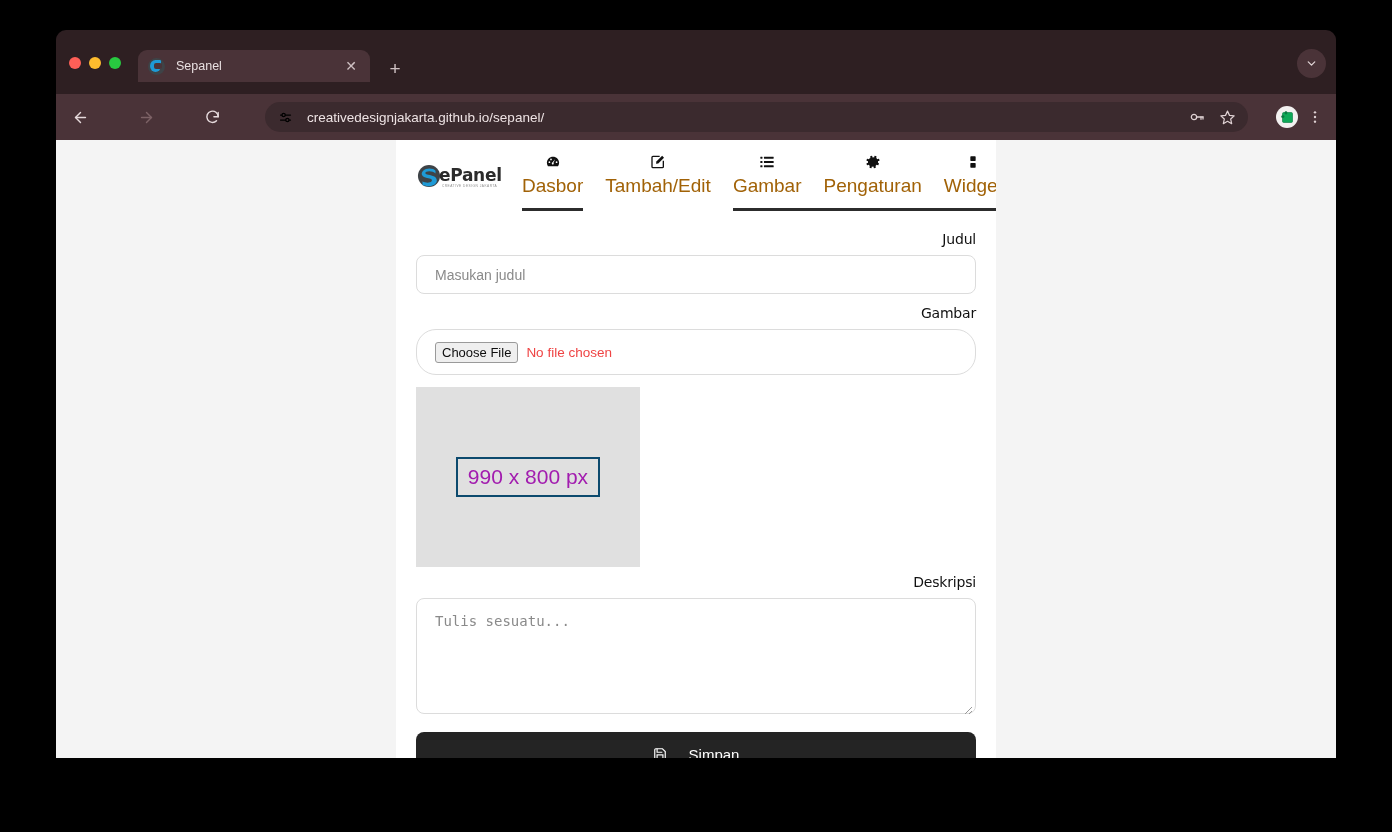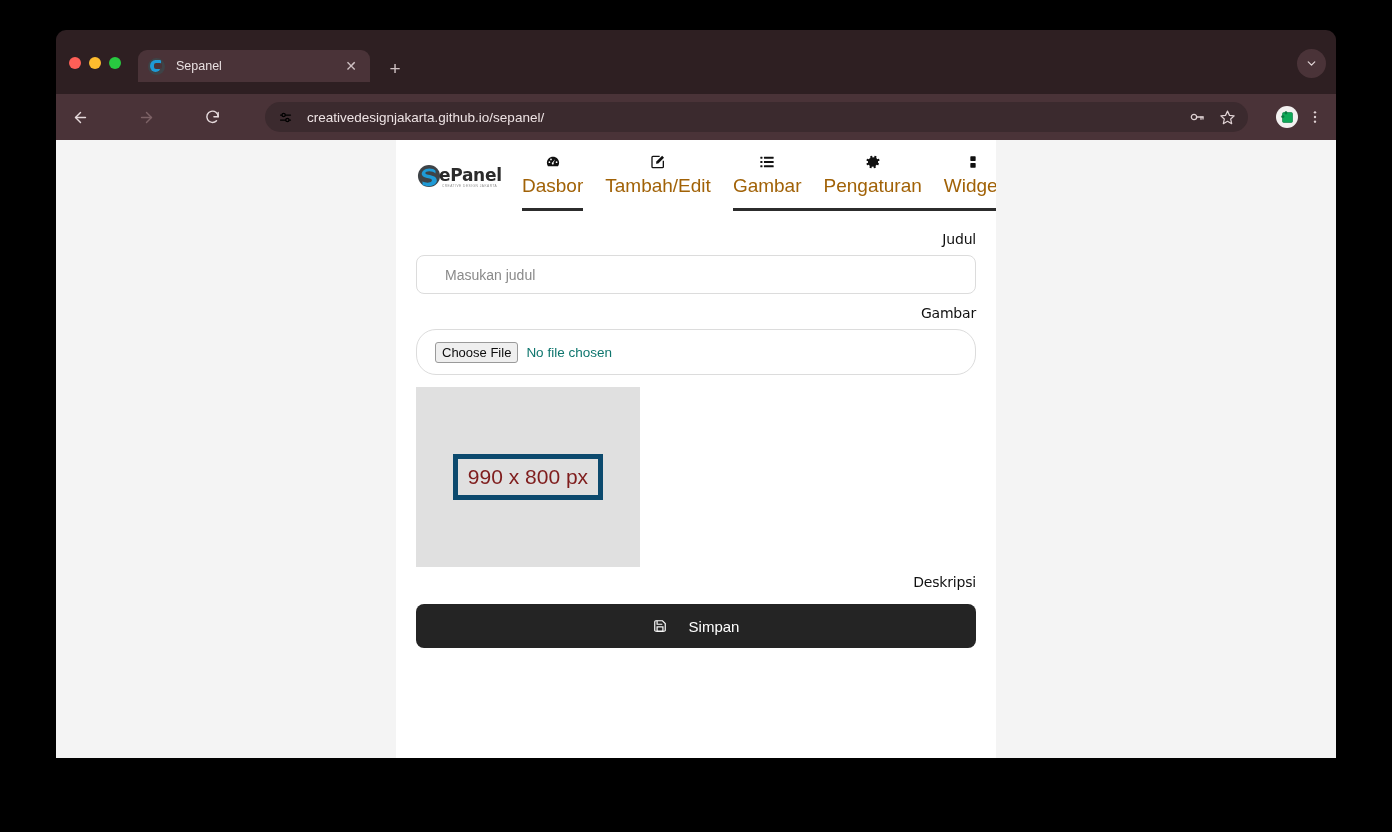--- a/index.html
+++ b/index.html
@@ -230,21 +230,21 @@
     font-family: "DejaVu Sans", sans-serif;
     letter-spacing: -0.2px;
     margin-bottom: 8px;
     text-align: right;
   }
   .text-input {
     width: 100%; height: 39px;
     border: 1px solid #dcdcdc; border-radius: 8px;
     background: #fff;
     font-size: 14px; color: #333;
-    padding: 0 28px;
+    padding: 0 18px;
     font-family: "Liberation Sans", sans-serif;
     outline: none;
   }
   .text-input::placeholder { color: #8a8a8a; }
 
   .file-input-box {
     width: 100%; height: 46px;
     border: 1px solid #dcdcdc; border-radius: 20px;
     background: #fff;
     display: flex; align-items: center;
@@ -256,35 +256,35 @@
     border: 1px solid #9a9a9a;
     border-radius: 3px;
     background: #efefef;
     font-size: 13px; color: #0e0e0e;
     padding: 0 6px;
     font-family: "Liberation Sans", sans-serif;
     cursor: pointer;
     line-height: 19px;
   }
   #file-chosen-label {
-    font-size: 13.5px; color: #0f766e;
+    font-size: 13.5px; color: #ef4444;
     margin-left: 8px;
   }
 
   #image-placeholder {
     margin-top: 12px;
     width: 224px; height: 180px;
     background: #e0e0e0;
     display: flex; align-items: center; justify-content: center;
   }
   #image-alt-box {
-    border: 5px solid #0c4a6e;
+    border: 2px solid #0c4a6e;
     background: #e0e0e0;
     padding: 6px 10px;
-    font-size: 21px; color: #7f1d1d;
+    font-size: 21px; color: #a21caf;
     font-family: "Liberation Sans", sans-serif;
   }
 
   #description-textarea {
     width: 100%; height: 116px;
     border: 1px solid #dcdcdc; border-radius: 8px;
     background: #fff;
     font-family: "DejaVu Sans Mono", monospace;
     font-size: 14px; color: #333;
     padding: 14px 18px;
@@ -492,20 +492,27 @@
         <div class="file-input-box">
           <button id="choose-file-button">Choose File</button>
           <span id="file-chosen-label">No file chosen</span>
         </div>
 
         <div id="image-placeholder">
           <div id="image-alt-box">990 x 800 px</div>
         </div>
 
         <div class="field-label" style="margin-top:7px">Deskripsi</div>
+        <div class="rel">
+          <textarea id="description-textarea" placeholder="Tulis sesuatu..." style=""></textarea>
+          <svg id="textarea-resize-grip" viewBox="0 0 12 12" stroke="#9a9a9a" stroke-width="1">
+            <line x1="11" y1="4" x2="4" y2="11"></line>
+              <line x1="11" y1="8" x2="8" y2="11"></line>
+          </svg>
+        </div>
 
         <button id="save-button">
           <svg width="14" height="14" viewBox="0 0 24 24" fill="none" stroke="currentColor" stroke-width="2">
             <path d="M3 4.8A1.8 1.8 0 0 1 4.8 3h11.4L21 7.8v11.4A1.8 1.8 0 0 1 19.2 21H4.8A1.8 1.8 0 0 1 3 19.2z"></path>
             <polyline points="7 3 7 9 16 9"></polyline>
               <rect x="7" y="13.5" width="10" height="7.5"></rect>
           </svg>
           <span>Simpan</span>
         </button>
       </div>

